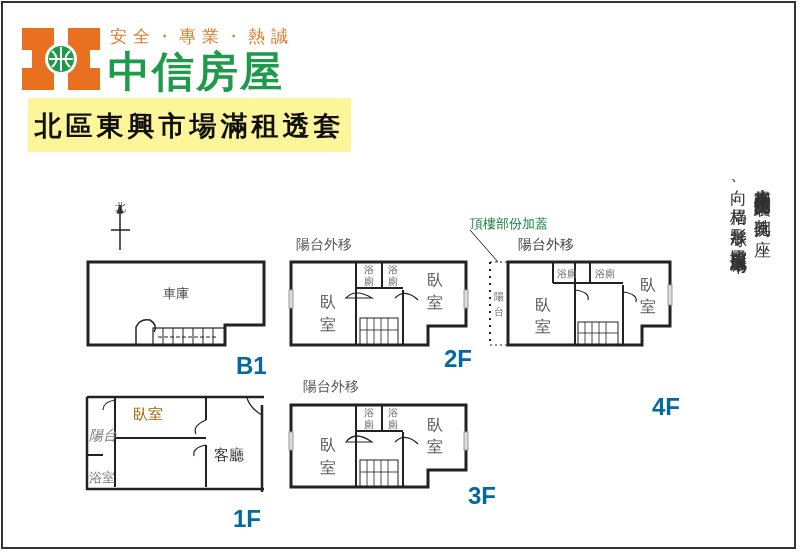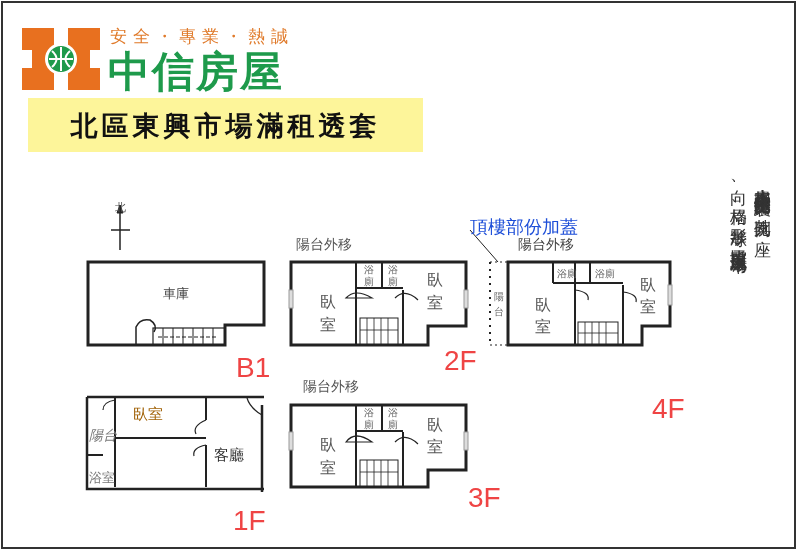--- a/index.html
+++ b/index.html
@@ -2,25 +2,25 @@
 <html><head>
 <meta charset="utf-8">
 <style>
   html, body { margin:0; padding:0; }
   body { width:800px; height:553px; background:#fff; position:relative; overflow:hidden;
          font-family:"DejaVu Sans","Liberation Sans",sans-serif; }
   .frame { position:absolute; left:1px; top:1px; width:795px; height:548px; border:2px solid #333; box-sizing:border-box; }
   .logo-box { position:absolute; left:22px; top:28px; width:78px; height:62px; }
   .logo-text-small { position:absolute; left:110px; top:25px; font-size:17px; color:#e07a2a; letter-spacing:6px; }
   .logo-text-big { position:absolute; left:108px; top:44px; font-size:42px; color:#1e9a4b; font-weight:bold; letter-spacing:2px; }
-  .title-band { position:absolute; left:28px; top:98px; width:395px; height:54px; background:#fdf59a; }
+  .title-band { position:absolute; left:28px; top:98px; width:323px; height:54px; background:#fdf59a; }
   .title-text { position:absolute; left:0; right:0; top:10px; text-align:center; font-size:27px; color:#111; letter-spacing:4px; font-family:"DejaVu Serif",serif; font-weight:bold; }
   .note { position:absolute; top:176px; writing-mode:vertical-rl; font-size:17px; line-height:22px; color:#333; letter-spacing:1px; }
   .plan { position:absolute; left:0; top:0; }
-  .floor-label { position:absolute; font-weight:normal; font-size:28px; color:#ef4444; font-family:"Liberation Sans",sans-serif; }
+  .floor-label { position:absolute; font-weight:bold; font-size:24px; color:#0369a1; font-family:"Liberation Sans",sans-serif; }
 </style>
 </head>
 <body>
 
 <div class="frame"></div>
 
 <svg class="logo-box" viewBox="0 0 78 62">
   <rect x="0" y="0" width="78" height="62" fill="#e8701f"></rect>
   <rect x="32" y="0" width="14" height="18" fill="#fff"></rect>
   <rect x="32" y="44" width="14" height="18" fill="#fff"></rect>
@@ -146,21 +146,21 @@
 <div style="position:absolute;left:320px;top:435px;font-size:16px;color:#555;">臥</div>
 <div style="position:absolute;left:320px;top:458px;font-size:16px;color:#555;">室</div>
 <div style="position:absolute;left:427px;top:415px;font-size:16px;color:#555;">臥</div>
 <div style="position:absolute;left:427px;top:437px;font-size:16px;color:#555;">室</div>
 <div style="position:absolute;left:364px;top:406px;font-size:10px;color:#666;">浴</div>
 <div style="position:absolute;left:364px;top:418px;font-size:10px;color:#666;">廁</div>
 <div style="position:absolute;left:388px;top:406px;font-size:10px;color:#666;">浴</div>
 <div style="position:absolute;left:388px;top:418px;font-size:10px;color:#666;">廁</div>
 <div class="floor-label" style="left:452px;top:482px;margin-left:16px;">3F</div>
 
-<div style="position:absolute;left:470px;top:215px;font-size:18px;color:#1d4ed8;">頂樓部份加蓋</div>
+<div style="position:absolute;left:470px;top:215px;font-size:13px;color:#15803d;">頂樓部份加蓋</div>
 <div style="position:absolute;left:518px;top:236px;font-size:14px;color:#444;">陽台外移</div>
 <div style="position:absolute;left:494px;top:290px;font-size:10px;color:#666;">陽</div>
 <div style="position:absolute;left:494px;top:305px;font-size:10px;color:#666;">台</div>
 <div style="position:absolute;left:535px;top:295px;font-size:16px;color:#555;">臥</div>
 <div style="position:absolute;left:535px;top:317px;font-size:16px;color:#555;">室</div>
 <div style="position:absolute;left:640px;top:275px;font-size:16px;color:#555;">臥</div>
 <div style="position:absolute;left:640px;top:297px;font-size:16px;color:#555;">室</div>
 <div style="position:absolute;left:557px;top:267px;font-size:10px;color:#666;">浴廁</div>
 <div style="position:absolute;left:595px;top:267px;font-size:10px;color:#666;">浴廁</div>
 <div class="floor-label" style="left:652px;top:345px;margin-top:48px;">4F</div>

